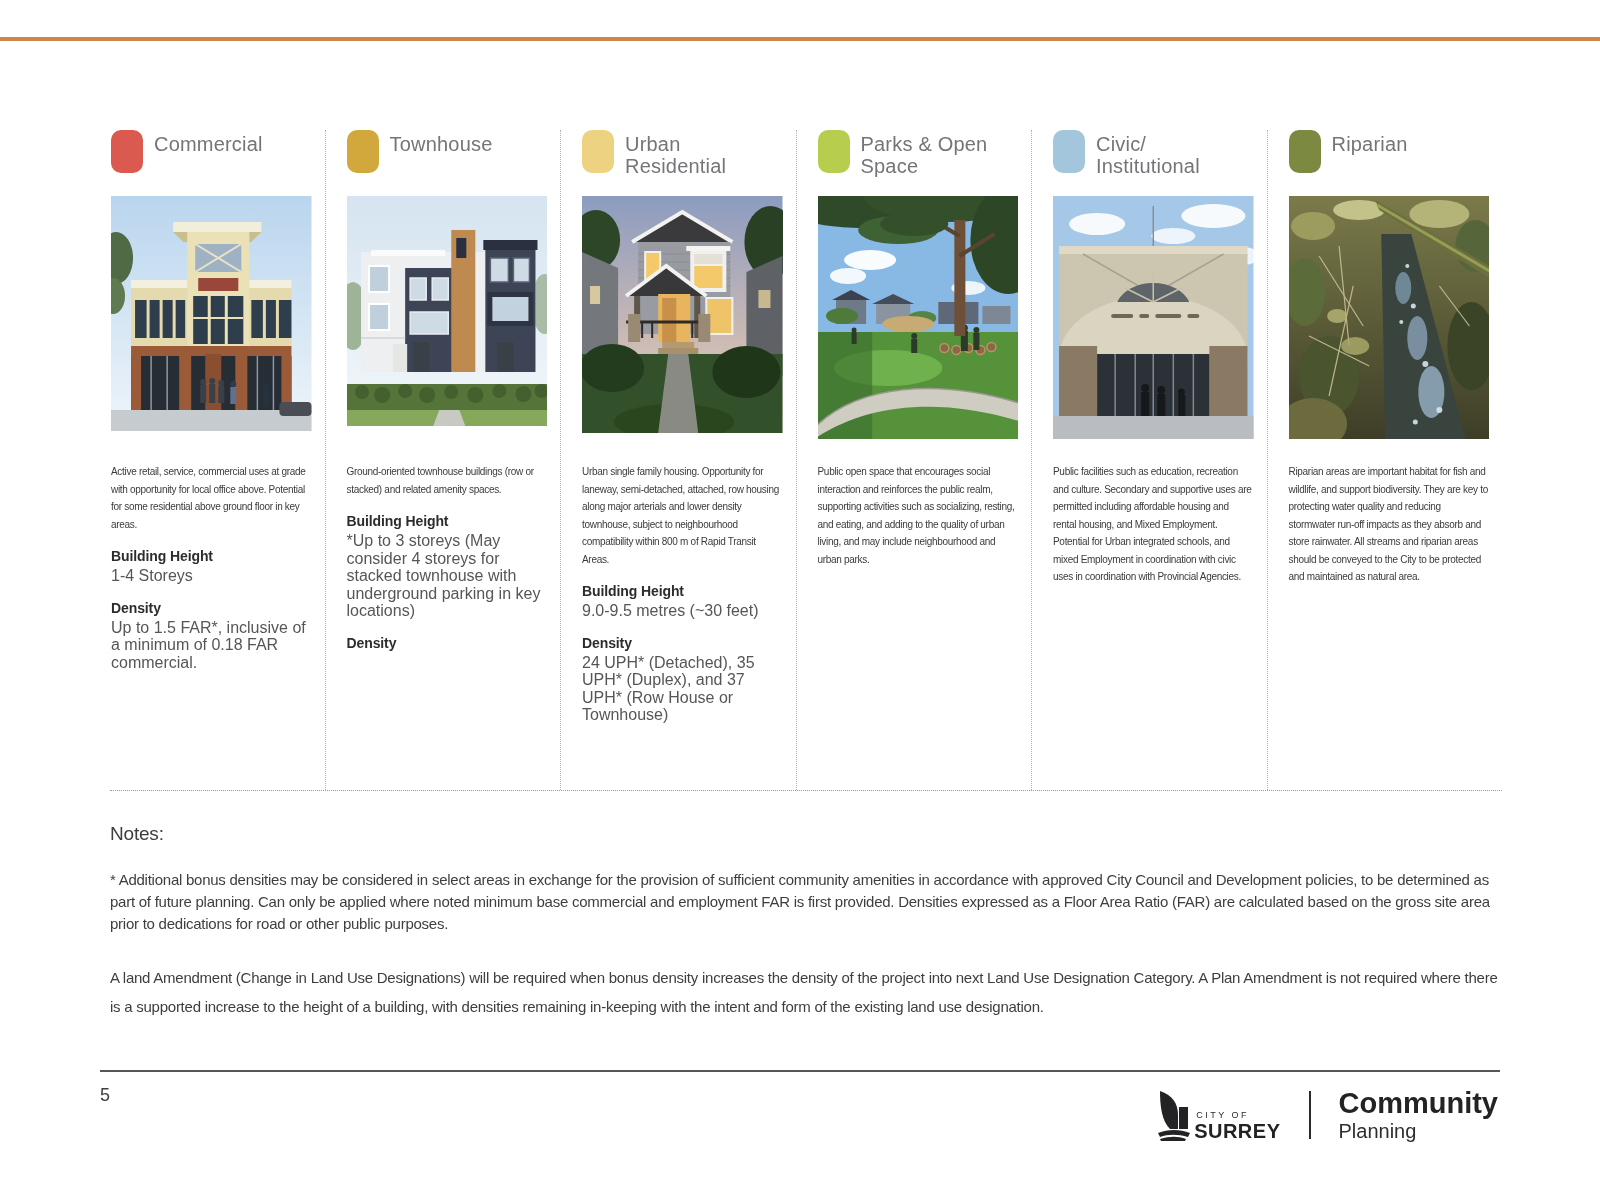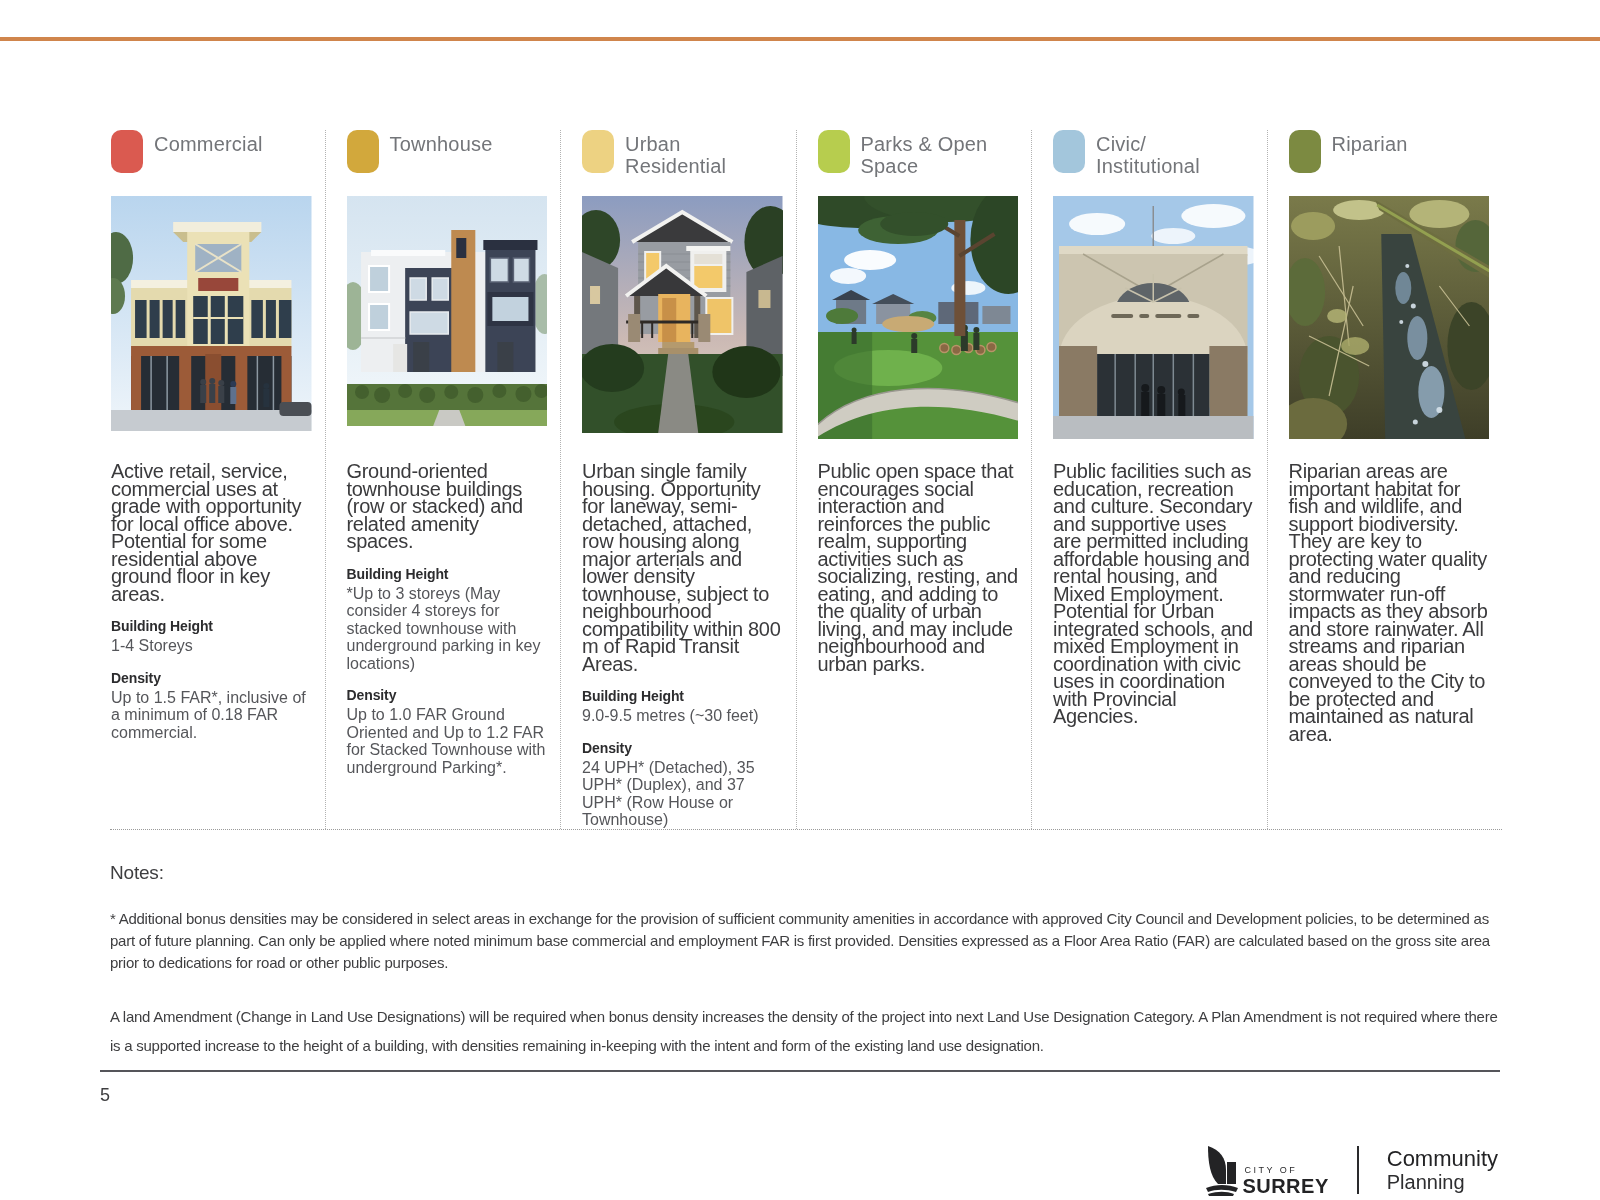--- a/index.html
+++ b/index.html
@@ -24,45 +24,45 @@
   .swatch { width:32px; height:43px; border-radius:10px; flex:0 0 auto; }
   .cat-label {
     font-size:20px; line-height:1.12; color:#737579;
     letter-spacing:.2px; padding-top:3px; white-space:pre-line;
   }
 
   .photo-box { height:245px; margin-top:0; }
   .photo-box svg { display:block; width:100%; }
 
   .desc {
-    margin-top:22px; font-size:20px; line-height:17.5px;
+    margin-top:22px; font-size:10px; line-height:17.5px;
     letter-spacing:-.3px; color:#3b3b3d;
   }
   .section { margin-top:15px; }
   .sec-head { font-size:14px; font-weight:bold; color:#2c2c2e; letter-spacing:-.1px; }
   .sec-text { margin-top:3px; font-size:16px; line-height:17.5px; color:#55565a; }
 
   .dotted-rule { border-top:1px dotted #9a9a9a; height:0; }
 
   .notes { margin-top:32px; }
   .notes-label { font-size:19px; color:#3e3e40; letter-spacing:-.2px; }
   .note-p1 { margin-top:24px; font-size:15px; line-height:22px; letter-spacing:-.25px; color:#3e3e40; }
   .note-p2 { margin-top:28px; font-size:15px; line-height:29px; letter-spacing:-.25px; color:#3e3e40; }
 
   .footer-rule { position:absolute; left:100px; top:1070px; width:1400px; border-top:2px solid #55555a; }
   .page-number { position:absolute; left:100px; top:1085px; font-size:18px; color:#3e3e40; }
 
-  .footer-brand { position:absolute; right:102px; top:1144px; display:flex; align-items:center; gap:28px; }
+  .footer-brand { position:absolute; right:102px; top:1088px; display:flex; align-items:center; gap:28px; }
   .surrey-lockup { display:flex; align-items:flex-end; gap:2px; }
   .surrey-text { display:flex; flex-direction:column; line-height:1; }
   .city-of { font-size:9px; letter-spacing:2.5px; color:#2a2a2c; margin-left:2px; }
   .surrey { font-size:20px; font-weight:bold; letter-spacing:.5px; color:#232325; margin-top:1px; }
   .brand-divider { width:2px; height:48px; background:#2a2a2c; }
   .dept { display:flex; flex-direction:column; line-height:1.1; }
-  .dept-line1 { font-size:22px; font-weight:normal; color:#232325; }
+  .dept-line1 { font-size:29px; font-weight:bold; color:#232325; }
   .dept-line2 { font-size:20px; color:#2e2e30; }
 </style>
 </head>
 <body>
 
 <div class="top-accent" style="background: rgb(208, 133, 76);"></div>
 
 <div class="content">
 
   <div class="columns">
@@ -193,21 +193,20 @@
           <polygon points="92,214 112,214 118,230 86,230" fill="#C9C9C4"></polygon>
         </svg>
       </div>
       <div class="desc">Ground-oriented townhouse buildings (row or stacked) and related amenity spaces.</div>
       <div class="section">
         <div class="sec-head">Building Height</div>
         <div class="sec-text">*Up to 3 storeys (May consider 4 storeys for stacked townhouse with underground parking in key locations)</div>
       </div>
       <div class="section">
         <div class="sec-head">Density</div>
-        <div class="sec-text">Up to 1.0 FAR Ground Oriented and Up to 1.2 FAR for Stacked Townhouse with underground Parking*.</div>
       </div>
     </div>
 
     <div class="col">
       <div class="cat-header">
         <span class="swatch" style="background: rgb(237, 210, 130);"></span>
         <span class="cat-label">Urban
 Residential</span>
       </div>
       <div class="photo-box">

